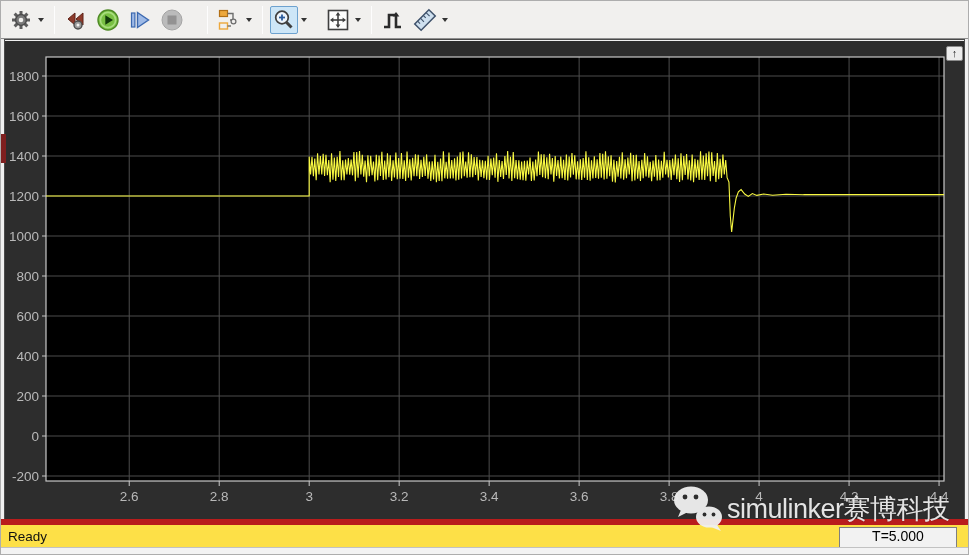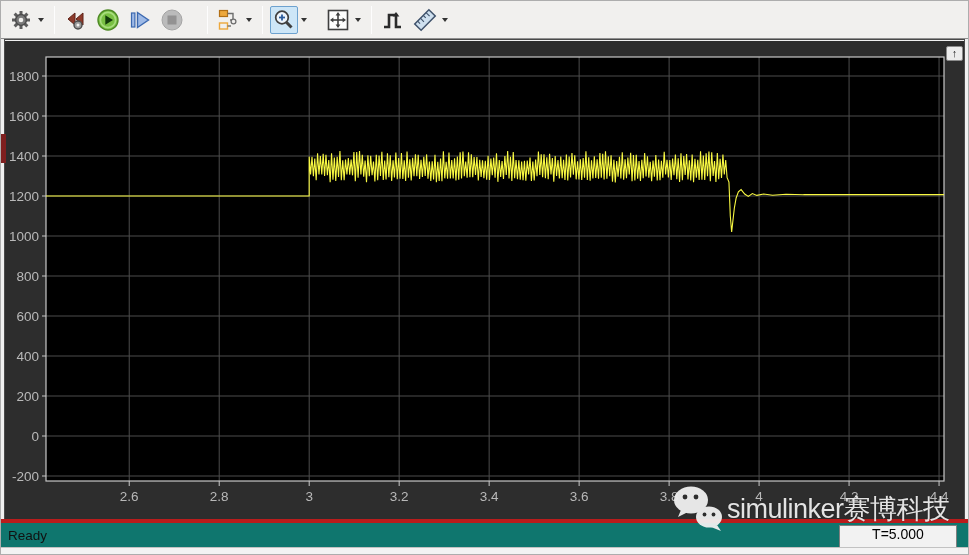--- a/index.html
+++ b/index.html
@@ -42,21 +42,21 @@
     background:#ececec; border:1px solid #8a8a8a; border-radius:2px;
     font-size:11px; line-height:12px; text-align:center; color:#222; cursor:pointer;
     font-weight:bold;
   }
   #red-artifact {
     position:absolute; left:0; top:133px; width:5px; height:29px; background:#7e1f1f;
   }
   
   #statusbar {
     position:absolute; left:0; top:518px; width:969px; height:28px;
-    background:#0f766e; border-top:4px solid #b91c1c;
+    background:#fde047; border-top:6px solid #b91c1c;
     display:flex; align-items:center; font-size:13.5px; color:#111;
   }
   #status-text { padding-left:7px; }
   #sim-time-box {
     position:absolute; right:13px; top:2px; width:118px; height:23px;
     border:1px solid #7f7f7f; background:#f2f2f2;
     font-size:14px; color:#000; display:flex; justify-content:center;
   }
   #bottom-strip {
     position:absolute; left:0; top:546px; width:969px; height:9px;

